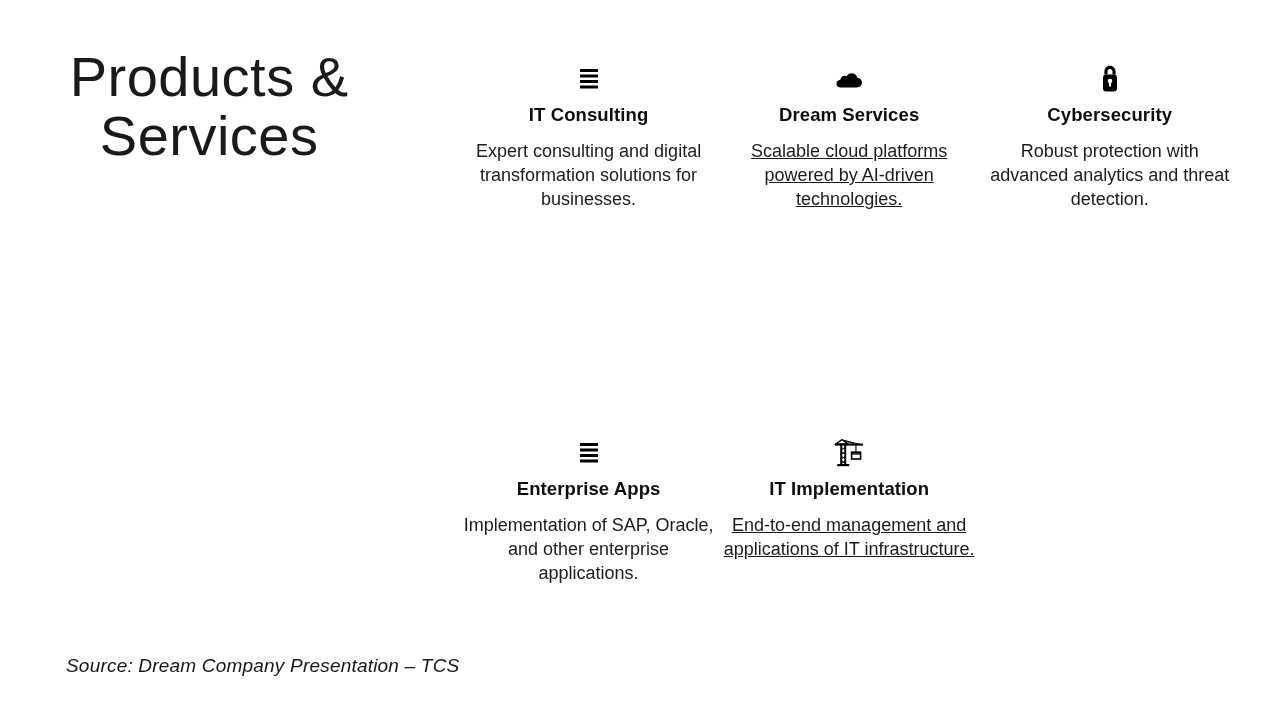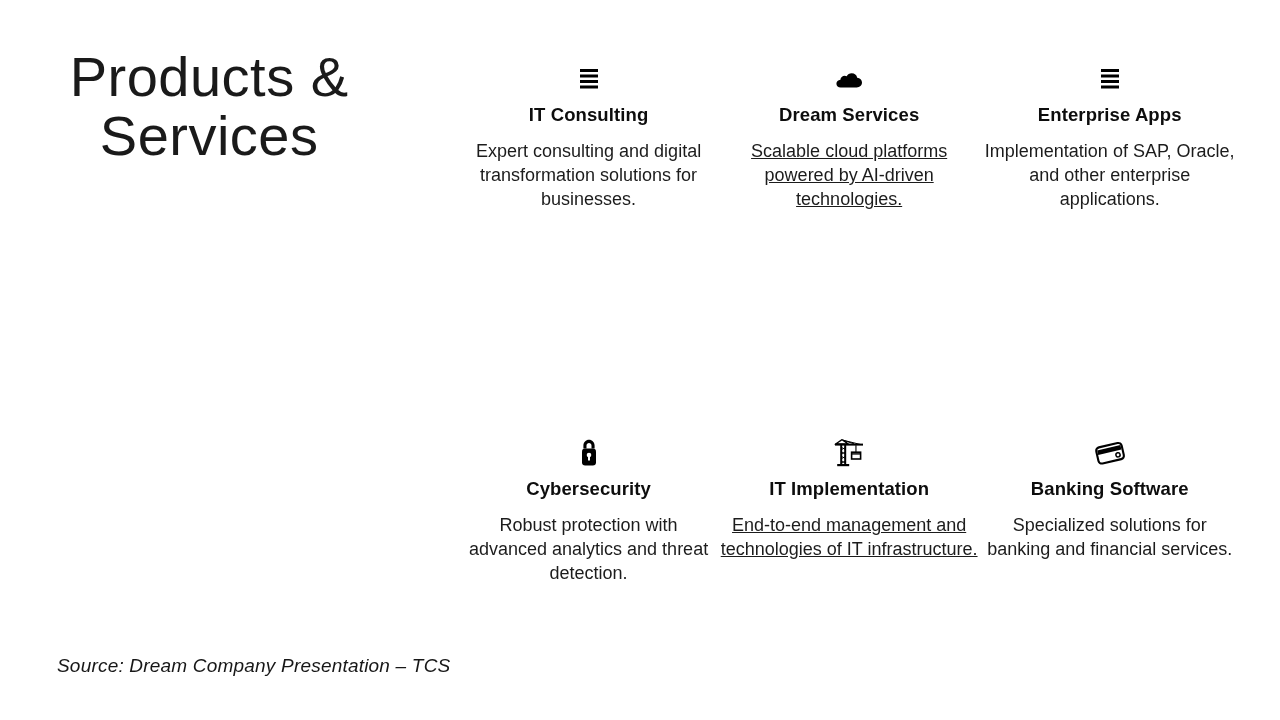--- a/index.html
+++ b/index.html
@@ -79,21 +79,21 @@
     line-height: 1.33;
     max-width: 300px;
     margin: 0;
   }
 
   .card.col2 .card-desc { max-width: 320px; text-decoration: underline; }
   .card.col3 .card-desc { max-width: 310px; }
 
   .source {
     position: absolute;
-    left: 57px;
+    left: 66px;
     top: 655px;
     font-size: 19px;
     font-style: italic;
     font-weight: 400;
     color: #171717;
     letter-spacing: 0.2px;
   }
 </style>
 </head>
 <body>
@@ -120,44 +120,44 @@
     <div class="card col2">
       <div class="card-icon">
         <svg width="30" height="24" viewBox="0 0 30 24" aria-hidden="true">
           <path fill="#000" d="M8.5 20.5h14.2c3.1 0 5.3-2.1 5.3-4.9 0-2.7-2-4.7-4.8-4.9-.5-2.6-2.7-4.4-5.5-4.4-2.2 0-4.1 1.2-5 3-0.6-0.3-1.3-0.5-2-0.5-2.3 0-4.1 1.7-4.3 3.9C4.1 12.9 2.4 14.6 2.4 16.8c0 2.2 1.8 3.7 4.2 3.7z"></path>
         </svg>
       </div>
       <div class="card-title">Dream Services</div>
       <p class="card-desc">Scalable cloud platforms powered by AI-driven technologies.</p>
     </div>
 
+    <div class="card col1">
+      <div class="card-icon">
+        <svg width="20" height="28" viewBox="0 0 20 28" aria-hidden="true">
+          <path fill="#000" d="M10 0.8c-3.1 0-5.6 2.5-5.6 5.6v3.1h3.1V6.4c0-1.4 1.1-2.5 2.5-2.5s2.5 1.1 2.5 2.5v3.1h3.1V6.4c0-3.1-2.5-5.6-5.6-5.6z"></path>
+          <rect x="3" y="9.5" width="14" height="17" rx="3.2" fill="#000"></rect>
+          <circle cx="10" cy="16" r="2.3" fill="#fff"></circle>
+          <rect x="9" y="16.5" width="2" height="5" fill="#fff"></rect>
+        </svg>
+      </div>
+      <div class="card-title">Cybersecurity</div>
+      <p class="card-desc">Robust protection with advanced analytics and threat detection.</p>
+    </div>
+
     <div class="card col3">
       <div class="card-icon">
         <svg width="22" height="24" viewBox="0 0 22 24" aria-hidden="true">
           <rect x="2" y="2" width="18" height="3" fill="#000"></rect>
           <rect x="2" y="7.5" width="18" height="3" fill="#000"></rect>
           <rect x="2" y="13" width="18" height="3" fill="#000"></rect>
           <rect x="2" y="18.5" width="18" height="3" fill="#000"></rect>
         </svg>
       </div>
       <div class="card-title">Enterprise Apps</div>
       <p class="card-desc">Implementation of SAP, Oracle, and other enterprise applications.</p>
-    </div>
-
-    <div class="card col1">
-      <div class="card-icon">
-        <svg width="20" height="28" viewBox="0 0 20 28" aria-hidden="true">
-          <path fill="#000" d="M10 0.8c-3.1 0-5.6 2.5-5.6 5.6v3.1h3.1V6.4c0-1.4 1.1-2.5 2.5-2.5s2.5 1.1 2.5 2.5v3.1h3.1V6.4c0-3.1-2.5-5.6-5.6-5.6z"></path>
-          <rect x="3" y="9.5" width="14" height="17" rx="3.2" fill="#000"></rect>
-          <circle cx="10" cy="16" r="2.3" fill="#fff"></circle>
-          <rect x="9" y="16.5" width="2" height="5" fill="#fff"></rect>
-        </svg>
-      </div>
-      <div class="card-title">Cybersecurity</div>
-      <p class="card-desc">Robust protection with advanced analytics and threat detection.</p>
     </div>
 
     <div class="card col2">
       <div class="card-icon">
         <svg width="30" height="28" viewBox="0 0 30 28" aria-hidden="true">
 
           <rect x="1" y="4.6" width="28" height="2" fill="#000"></rect>
 
           <path d="M2 4.8 L8 0.6 L14 4.8 Z" fill="none" stroke="#000" stroke-width="1.3"></path>
           <path d="M14 4.8 L9 1.2" stroke="#000" stroke-width="1"></path>
@@ -170,34 +170,21 @@
 
           <rect x="3.2" y="25" width="12" height="2.2" fill="#000"></rect>
 
           <rect x="21.4" y="6.2" width="1.1" height="7" fill="#000"></rect>
 
           <rect x="17.6" y="13.2" width="9" height="6.8" fill="none" stroke="#000" stroke-width="1.6"></rect>
           <rect x="17.6" y="14.2" width="9" height="1.4" fill="#000"></rect>
         </svg>
       </div>
       <div class="card-title">IT Implementation</div>
-      <p class="card-desc">End-to-end management and technologies of IT infrastructure.</p>
+      <p class="card-desc">End-to-end management and applications of IT infrastructure.</p>
     </div>
 
-    <div class="card col3">
-      <div class="card-icon">
-        <svg width="32" height="26" viewBox="0 0 32 26" aria-hidden="true">
-          <g transform="rotate(-13 16 13)">
-            <rect x="3" y="5" width="26" height="16.5" rx="3.4" fill="none" stroke="#000" stroke-width="2.1"></rect>
-            <rect x="4.1" y="7.6" width="23.8" height="4.6" fill="#000"></rect>
-            <circle cx="23.4" cy="16.6" r="2.1" fill="none" stroke="#000" stroke-width="1.5"></circle>
-          </g>
-        </svg>
-      </div>
-      <div class="card-title">Banking Software</div>
-      <p class="card-desc">Specialized solutions for banking and financial services.</p>
-    </div>
 
   </div>
 
   <div class="source">Source: Dream Company Presentation – TCS</div>
 
 </div>
 
 </body></html>

